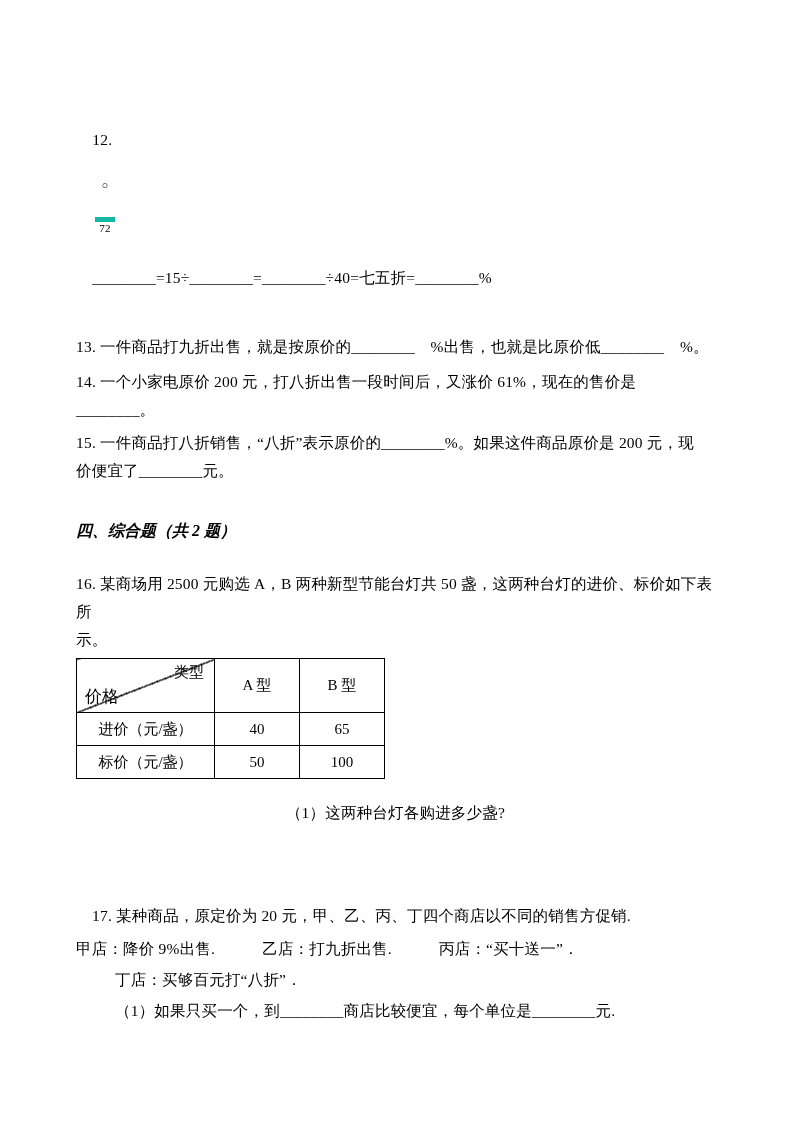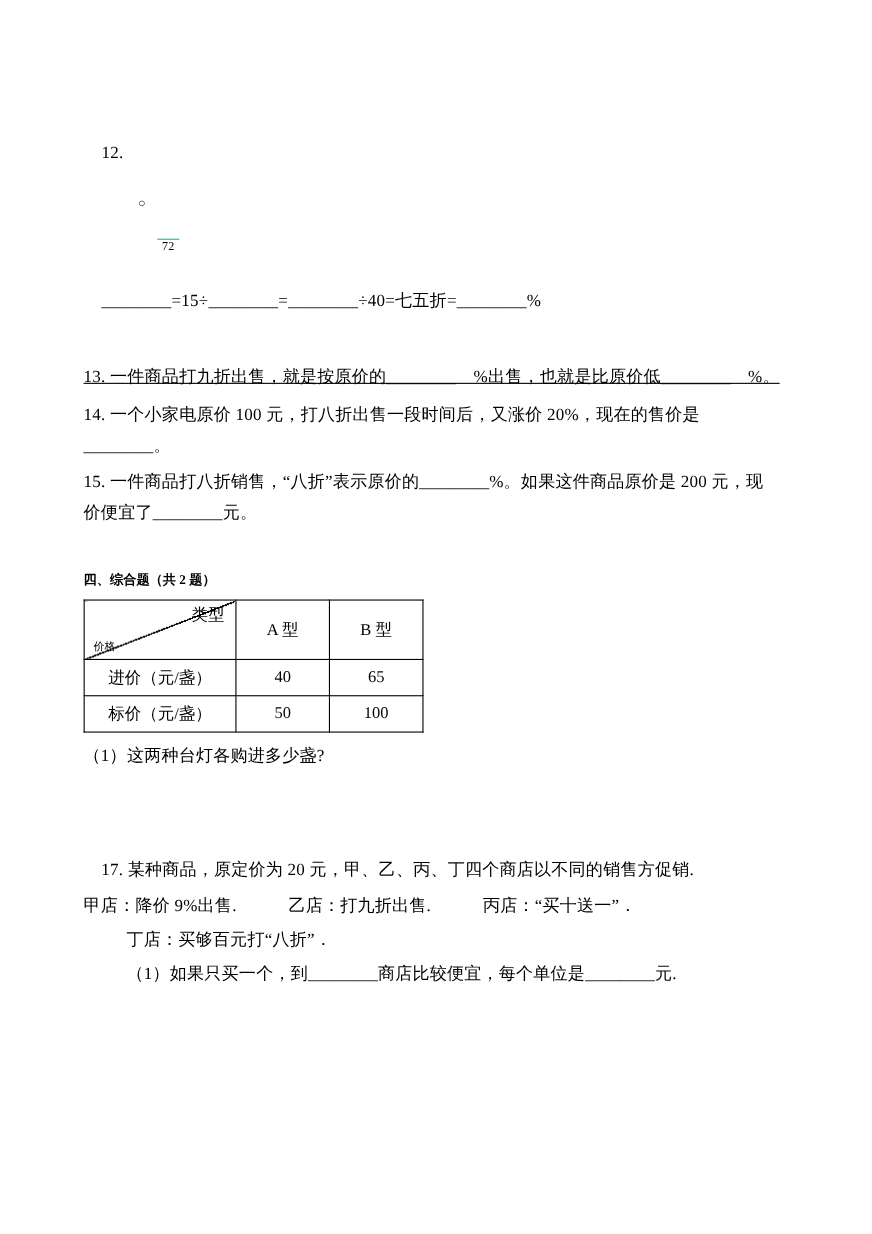--- a/index.html
+++ b/index.html
@@ -19,34 +19,35 @@
     padding: 98px 78px 0 76px;
     background: #ffffff;
   }
   .line {
     line-height: 28px;
     letter-spacing: 0.2px;
     white-space: pre-wrap;
   }
   .section-title {
     font-weight: bold;
-    font-size: 12px;
+    font-size: 16px;
     line-height: 28px;
+    font-style: italic;
   }
   
   .frac {
     display: inline-block;
     vertical-align: middle;
     text-align: center;
     font-size: 11px;
     line-height: 1.15;
     margin: 0 3px 4px 3px;
   }
   .frac .num { display: block; padding: 0 4px; }
-  .frac .den { display: block; border-top: 1px solid #14b8a6; padding: 0 4px; margin-left: 48px; }
+  .frac .den { display: block; border-top: 5px solid #14b8a6; padding: 0 4px; }
 
   
   table.lamp {
     border-collapse: collapse;
     margin-top: 4px;
   }
   table.lamp td {
     border: 1px solid #000;
     text-align: center;
     vertical-align: middle;
@@ -64,29 +65,29 @@
       transparent calc(50% - 0.7px),
       #000 calc(50% - 0.7px),
       #000 calc(50% + 0.7px),
       transparent calc(50% + 0.7px));
     text-align: center;
   }
   table.lamp td.diag .corner-top {
     position: absolute; top: 4px; right: 10px; font-size: 15px;
   }
   table.lamp td.diag .corner-bottom {
-    position: absolute; bottom: 4px; left: 8px; font-size: 10px;
+    position: absolute; bottom: 4px; left: 8px; font-size: 17px;
   }
 
   
-  .m13 { margin-top: 13px; text-decoration: underline; }
+  .m13 { margin-top: 13px; }
   .m7  { margin-top: 7px; }
   .m5  { margin-top: 5px; }
   .m3  { margin-top: 3px; margin-left: 39px; }
-  .m8  { margin-top: 8px; }
+  .m8  { margin-top: 20px; text-align: center; }
   .m32 { margin-top: 32px; }
   .m25 { margin-top: 25px; }
   .m59 { margin-top: 59px; }
   .m75 { margin-top: 75px; margin-left: 16px; }
 </style>
 </head>
 <body>
 
 <div class="page">
 
@@ -94,29 +95,33 @@
     <span>12.</span>
     <span class="frac">
       <span class="num">○</span>
       <span class="den">72</span>
     </span>
     <span>________=15÷________=________÷40=七五折=________%</span>
   </div>
 
   <div class="line m13">13. 一件商品打九折出售，就是按原价的________　%出售，也就是比原价低________　%。</div>
 
-  <div class="line m7">14. 一个小家电原价 100 元，打八折出售一段时间后，又涨价 20%，现在的售价是________。</div>
+  <div class="line m7">14. 一个小家电原价 200 元，打八折出售一段时间后，又涨价 61%，现在的售价是________。</div>
 
   <div class="m5">
     <div class="line">15. 一件商品打八折销售，“八折”表示原价的________%。如果这件商品原价是 200 元，现</div>
     <div class="line">价便宜了________元。</div>
   </div>
 
   <div class="section-title m32">四、综合题（共 2 题）</div>
 
+  <div class="m25">
+    <div class="line">16. 某商场用 2500 元购选 A，B 两种新型节能台灯共 50 盏，这两种台灯的进价、标价如下表所</div>
+    <div class="line">示。</div>
+  </div>
 
   <table class="lamp">
     <tbody>
         <tr>
       <td class="diag">
         <span class="corner-top">类型</span>
         <span class="corner-bottom">价格</span>
       </td>
       <td class="c-val">A 型</td>
       <td class="c-val">B 型</td>

